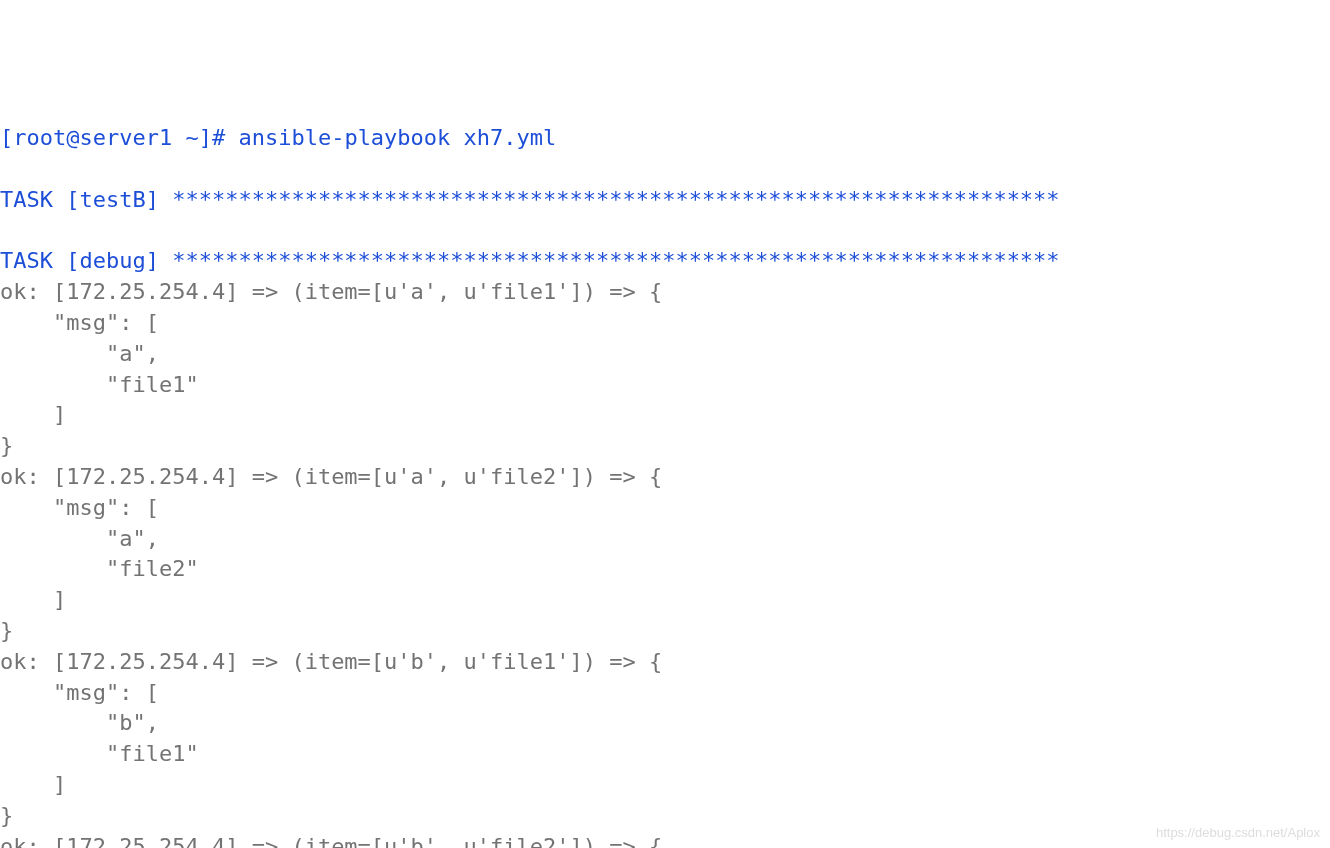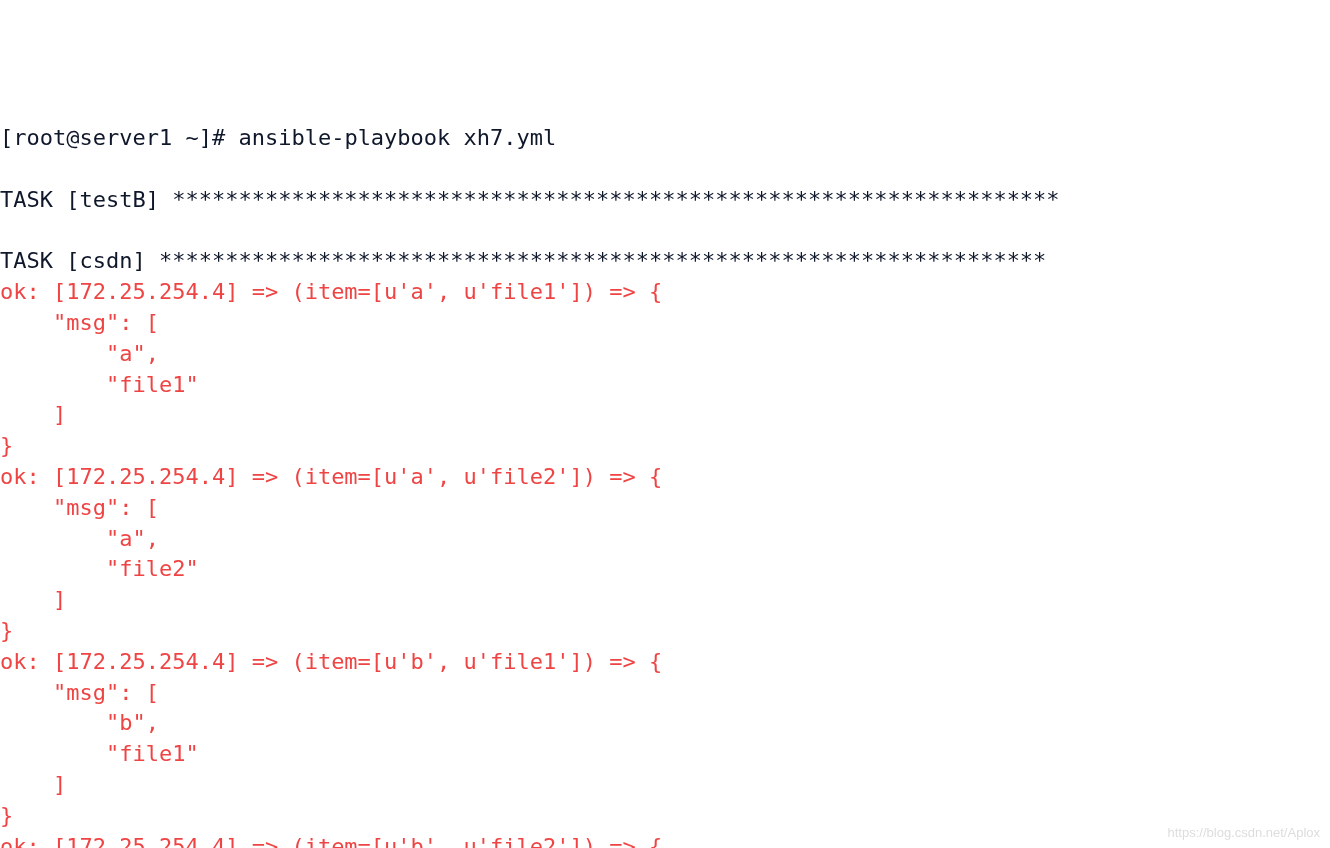--- a/index.html
+++ b/index.html
@@ -9,44 +9,44 @@
       font-family: "DejaVu Sans Mono", "Liberation Mono", Consolas, monospace;
       font-size: 22px;
       line-height: 1.4;
       white-space: pre;
       color: #000000;
     }
     .terminal {
       padding: 0;
     }
     .green {
-      color: #ef4444;
+      color: #737373;
     }
     .black {
-      color: #0f172a;
+      color: #1d4ed8;
     }
     .watermark {
       position: fixed;
       bottom: 6px;
       right: 10px;
       color: #dddddd;
       font-size: 13px;
       font-family: Arial, sans-serif;
     }
   </style>
 </head>
 <body>
 
 
 
 <div class="terminal"><span class="black">[root@server1 ~]# </span><span class="black">ansible-playbook xh7.yml</span>
 <span class="black"></span>
 <span class="black">TASK [testB] *******************************************************************</span>
 <span class="black"></span>
-<span class="black">TASK [csdn] *******************************************************************</span>
+<span class="black">TASK [debug] *******************************************************************</span>
 <span class="green">ok: [172.25.254.4] =&gt; (item=[u'a', u'file1']) =&gt; {</span>
 <span class="green">    "msg": [</span>
 <span class="green">        "a", </span>
 <span class="green">        "file1"</span>
 <span class="green">    ]</span>
 <span class="green">}</span>
 <span class="green">ok: [172.25.254.4] =&gt; (item=[u'a', u'file2']) =&gt; {</span>
 <span class="green">    "msg": [</span>
 <span class="green">        "a", </span>
 <span class="green">        "file2"</span>
@@ -56,16 +56,16 @@
 <span class="green">    "msg": [</span>
 <span class="green">        "b", </span>
 <span class="green">        "file1"</span>
 <span class="green">    ]</span>
 <span class="green">}</span>
 <span class="green">ok: [172.25.254.4] =&gt; (item=[u'b', u'file2']) =&gt; {</span>
 
 
 </div>
 
-<div class="watermark">https://blog.csdn.net/Aplox</div>
+<div class="watermark">https://debug.csdn.net/Aplox</div>
 
 
 
 
 </body></html>

